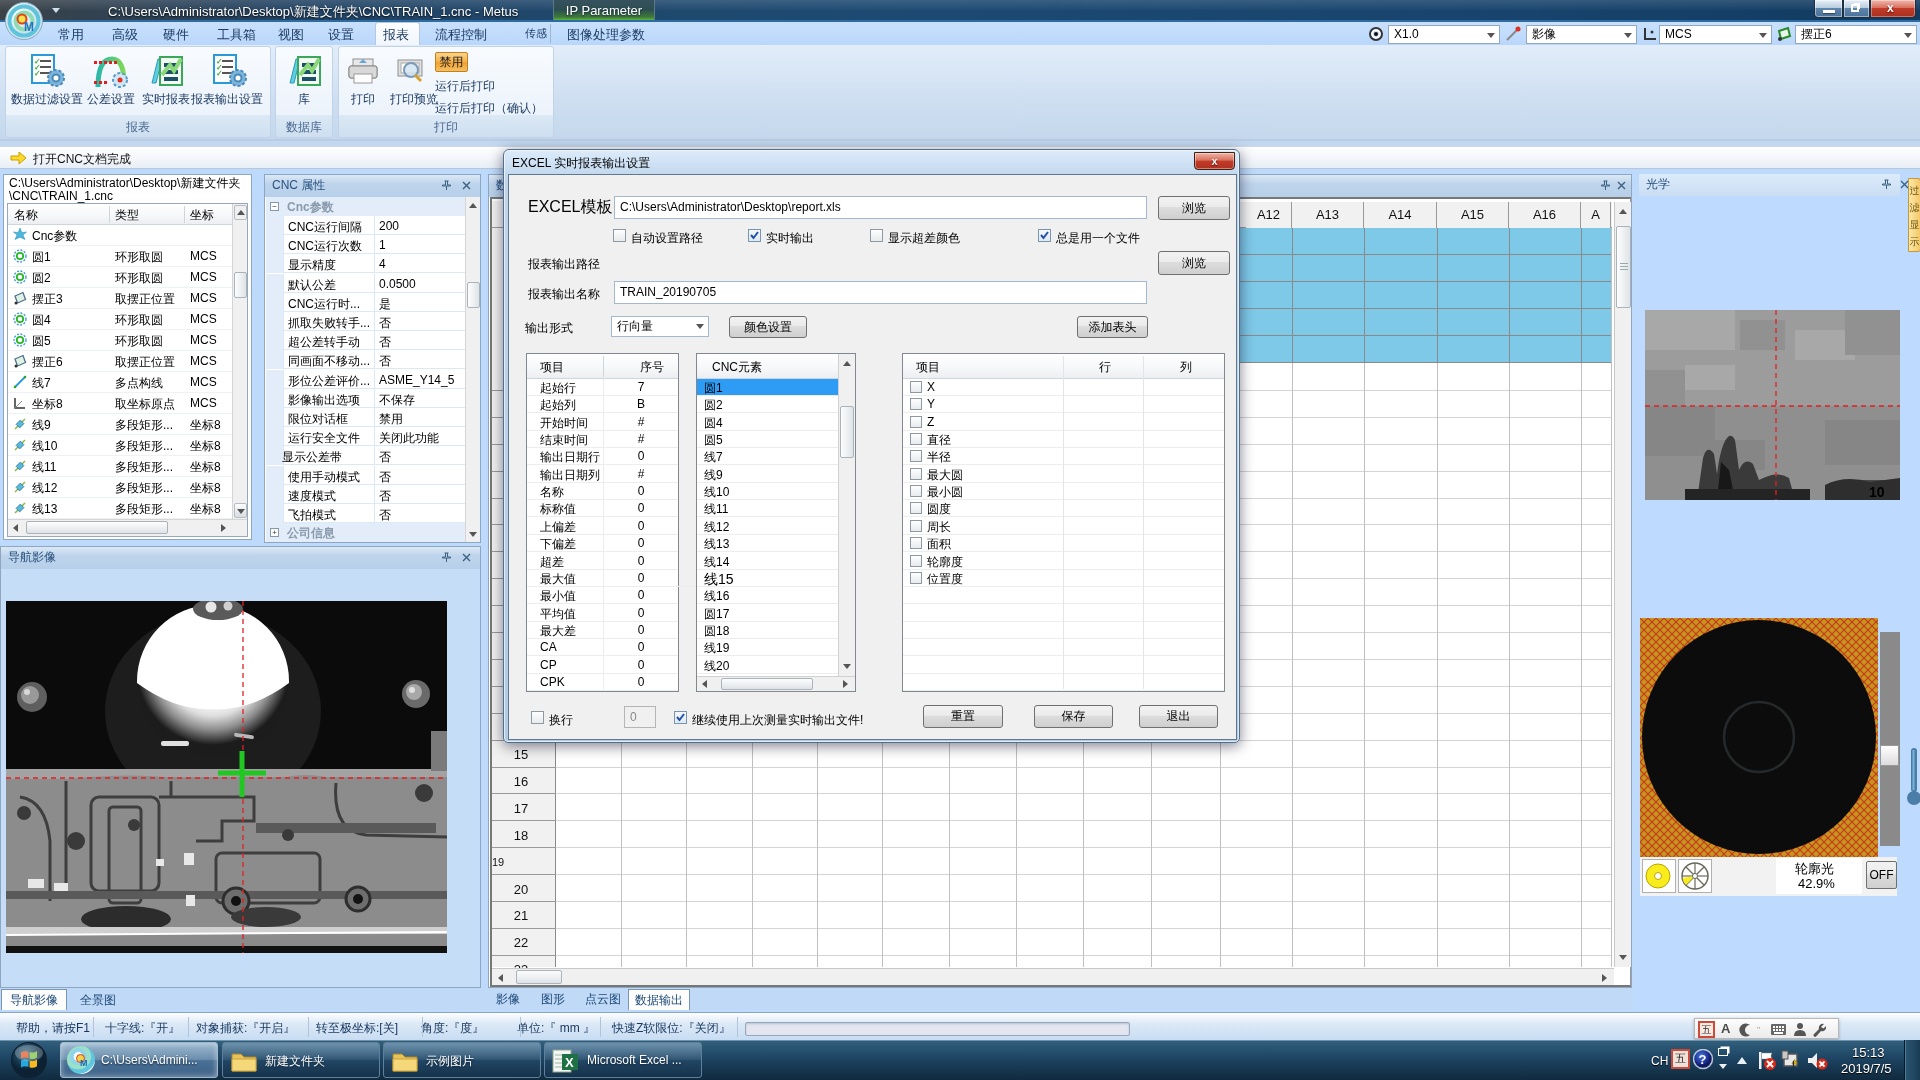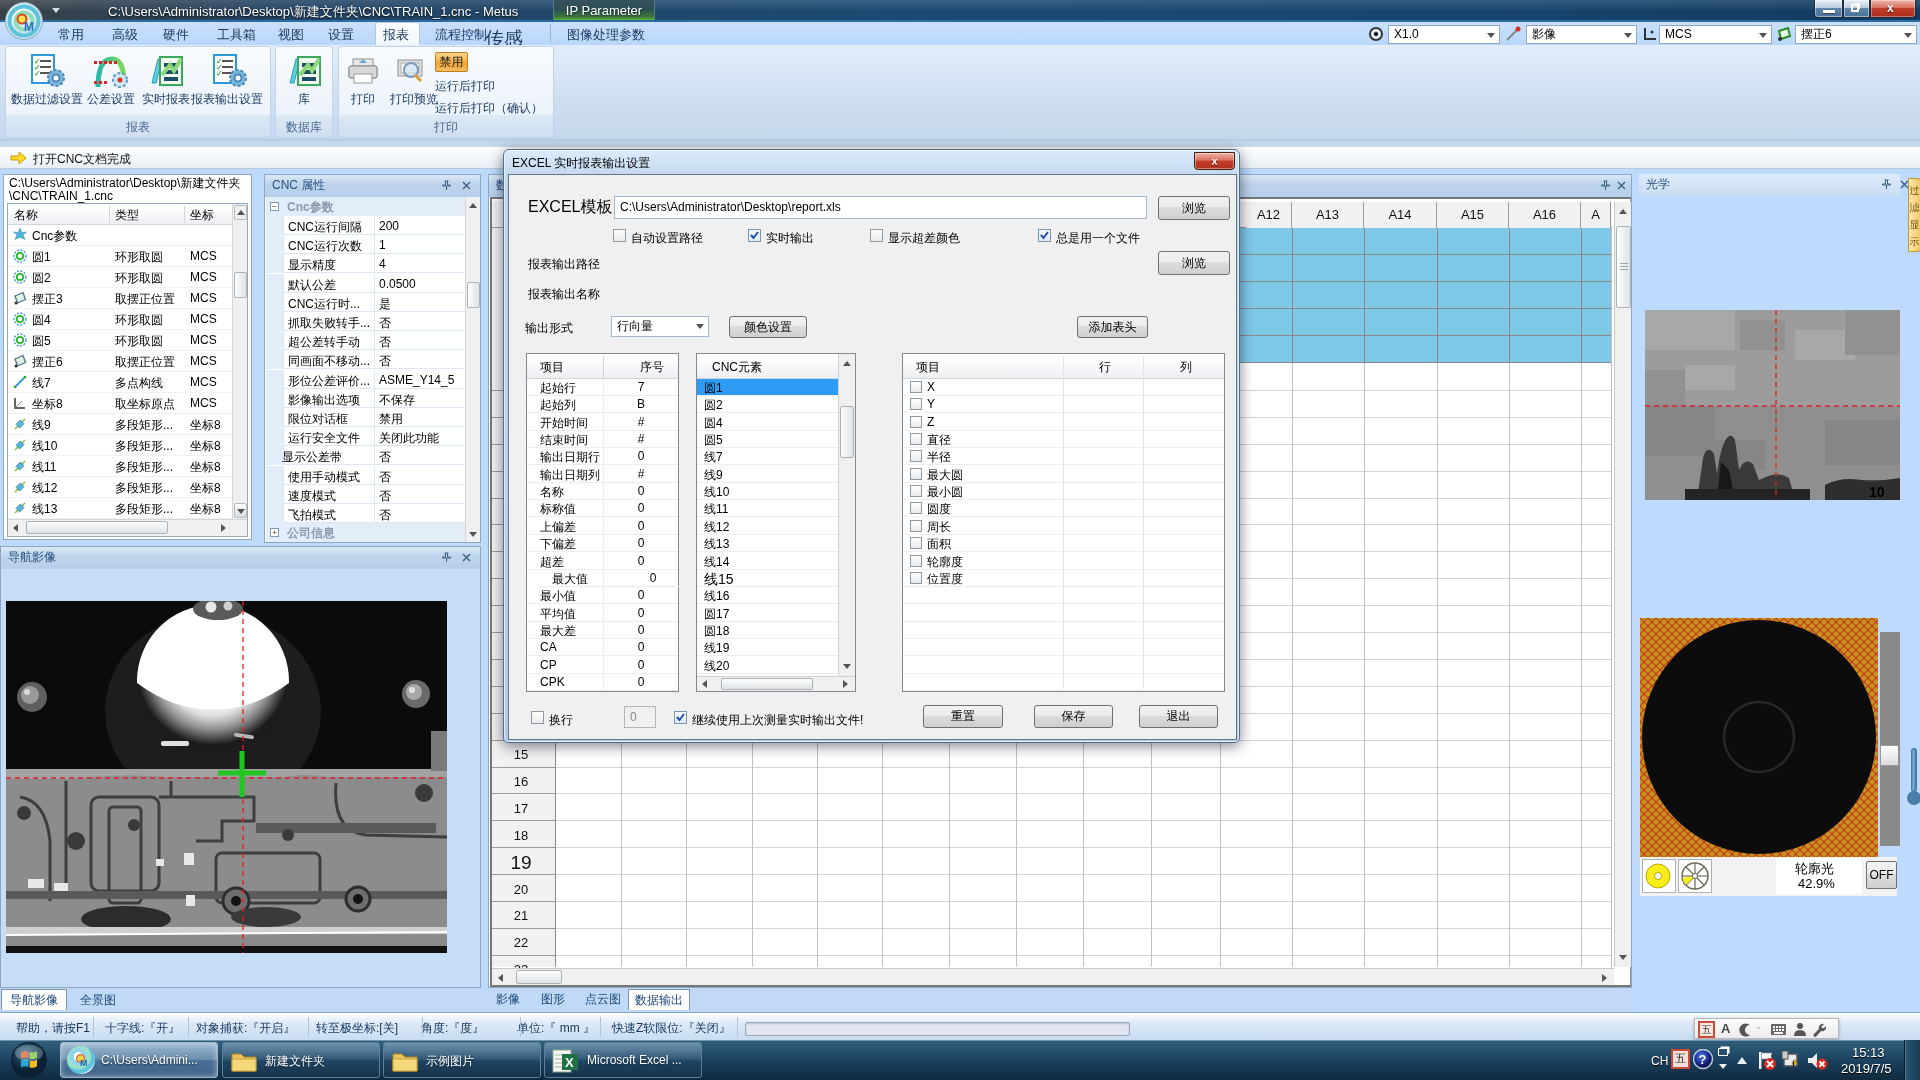--- a/index.html
+++ b/index.html
@@ -56,21 +56,21 @@
 <div class="a" style="left:0;top:22px;width:1920px;height:23px;background:linear-gradient(#c9e0fc,#b9d7fb)">
   <div class="a" style="left:375px;top:0;width:45px;height:23px;background:linear-gradient(#fdfeff,#f0f6fc);border-radius:3px 3px 0 0;border:1px solid #b5c8dd;border-bottom:none"></div>
   <div class="a" style="left:58px;top:4px;color:#1e3c64;font-size:13px">常用</div>
   <div class="a" style="left:112px;top:4px;color:#1e3c64;font-size:13px">高级</div>
   <div class="a" style="left:163px;top:4px;color:#1e3c64;font-size:13px">硬件</div>
   <div class="a" style="left:217px;top:4px;color:#1e3c64;font-size:13px">工具箱</div>
   <div class="a" style="left:278px;top:4px;color:#1e3c64;font-size:13px">视图</div>
   <div class="a" style="left:328px;top:4px;color:#1e3c64;font-size:13px">设置</div>
   <div class="a" style="left:383px;top:4px;color:#1e3c64;font-size:13px">报表</div>
   <div class="a" style="left:435px;top:4px;color:#1e3c64;font-size:13px">流程控制</div>
-  <div class="a" style="left:485px;top:4px;color:#1e3c64;font-size:19px">传感</div>
+  <div class="a" style="left:525px;top:4px;color:#1e3c64;font-size:11px">传感</div>
   <div class="a" style="left:550px;top:2px;width:1px;height:19px;background:#9fb6cf"></div>
   <div class="a" style="left:567px;top:4px;color:#1e3c64;font-size:13px">图像处理参数</div>
 
   <div class="a" style="left:1369px;top:5px;width:14px;height:14px;border-radius:50%;border:2px solid #333;box-shadow:inset 0 0 0 2px #fff"></div>
     <div class="a" style="left:1374px;top:10px;width:4px;height:4px;border-radius:50%;background:#111"></div>
   <div class="a tb" style="left:1388px;top:3px;width:112px;height:19px;line-height:17px;border-color:#8fa9c4">X1.0<span class="td" style="right:4px;top:7px"></span></div>
   <div class="a" style="left:1505px;top:4px;width:16px;height:16px"><svg width="16" height="16">
         <line x1="2" y1="14" x2="12" y2="4" stroke="#888" stroke-width="2"></line>
         <circle cx="13" cy="3" r="2.5" fill="#e03020"></circle>
       </svg></div>
@@ -664,21 +664,21 @@
       <div class="a" style="left:0;top:648.2px;width:64px;height:1px;background:#9a9a9a"></div>
       <div class="a" style="left:0;top:675.1px;width:64px;height:1px;background:#9a9a9a"></div>
       <div class="a" style="left:0;top:702.0px;width:64px;height:1px;background:#9a9a9a"></div>
       <div class="a" style="left:0;top:728.9px;width:64px;height:1px;background:#9a9a9a"></div>
       <div class="a" style="left:0;top:755.8px;width:64px;height:1px;background:#9a9a9a"></div>
       <div class="a" style="left:0;top:782.7px;width:64px;height:1px;background:#9a9a9a"></div>
       <div class="a" style="left:0;top:542.0px;width:58px;height:27px;text-align:center;line-height:27px;font-size:13px;color:#111">15</div>
       <div class="a" style="left:0;top:568.9px;width:58px;height:27px;text-align:center;line-height:27px;font-size:13px;color:#111">16</div>
       <div class="a" style="left:0;top:595.8px;width:58px;height:27px;text-align:center;line-height:27px;font-size:13px;color:#111">17</div>
       <div class="a" style="left:0;top:622.7px;width:58px;height:27px;text-align:center;line-height:27px;font-size:13px;color:#111">18</div>
-      <div class="a" style="left:0;top:649.6px;width:58px;height:27px;text-align:center;line-height:27px;font-size:19px;color:#111">19</div>
+      <div class="a" style="left:0;top:649.6px;width:58px;height:27px;line-height:27px;font-size:11px;color:#111">19</div>
       <div class="a" style="left:0;top:676.5px;width:58px;height:27px;text-align:center;line-height:27px;font-size:13px;color:#111">20</div>
       <div class="a" style="left:0;top:703.4px;width:58px;height:27px;text-align:center;line-height:27px;font-size:13px;color:#111">21</div>
       <div class="a" style="left:0;top:730.3px;width:58px;height:27px;text-align:center;line-height:27px;font-size:13px;color:#111">22</div>
       <div class="a" style="left:0;top:757.2px;width:58px;height:27px;text-align:center;line-height:27px;font-size:13px;color:#111">23</div>
       <div class="a" style="left:129px;top:29px;width:1px;height:739px;background:#c0c0c0"></div>
       <div class="a" style="left:194px;top:29px;width:1px;height:739px;background:#c0c0c0"></div>
       <div class="a" style="left:260px;top:29px;width:1px;height:739px;background:#c0c0c0"></div>
       <div class="a" style="left:325px;top:29px;width:1px;height:739px;background:#c0c0c0"></div>
       <div class="a" style="left:390px;top:29px;width:1px;height:739px;background:#c0c0c0"></div>
       <div class="a" style="left:457px;top:29px;width:1px;height:739px;background:#c0c0c0"></div>
@@ -833,20 +833,21 @@
     <div class="a" style="left:384px;top:80px;font-size:12px">显示超差颜色</div>
   <div class="cbc" style="left:534px;top:79px"><svg width="11" height="11">
         <path d="M2 5 L4.5 8 L9 2" stroke="#2050a8" stroke-width="2" fill="none"></path>
       </svg></div>
     <div class="a" style="left:552px;top:80px;font-size:12px">总是用一个文件</div>
 
   <div class="a" style="left:24px;top:106px;font-size:12px;color:#000">报表输出路径</div>
   <div class="a win7btn" style="left:654px;top:101px;width:72px;height:24px;line-height:22px">浏览</div>
 
   <div class="a" style="left:24px;top:136px;font-size:12px;color:#000">报表输出名称</div>
+  <div class="a tb" style="left:110px;top:131px;width:533px;height:23px">TRAIN_20190705</div>
 
   <div class="a" style="left:21px;top:170px;font-size:12px;color:#000">输出形式</div>
   <div class="a tb" style="left:107px;top:166px;width:98px;height:21px;line-height:19px">行向量<span class="td" style="right:4px;top:7px"></span></div>
   <div class="a win7btn" style="left:225px;top:166px;width:78px;height:22px;line-height:20px">颜色设置</div>
   <div class="a win7btn" style="left:573px;top:166px;width:71px;height:22px;line-height:20px">添加表头</div>
 
   <div class="a" style="left:22px;top:203px;width:153px;height:339px;background:#fff;border:1px solid #828790">
     <div class="gridh a" style="left:0;top:0;width:151px;height:25px">
       <div class="a" style="left:13px;top:5px;font-size:12px">项目</div>
       <div class="a" style="left:113px;top:5px;font-size:12px">序号</div>
@@ -890,21 +891,21 @@
           <div class="a" style="left:77px;top:1px;width:74px;text-align:center;font-size:12px;color:#000">0</div>
         </div>
         <div class="a" style="left:0;top:156.1px;width:151px;height:17px;border-bottom:1px solid #ededed">
           <div class="a" style="left:13px;top:1px;font-size:12px;color:#000;white-space:nowrap">下偏差</div>
           <div class="a" style="left:77px;top:1px;width:74px;text-align:center;font-size:12px;color:#000">0</div>
         </div>
         <div class="a" style="left:0;top:173.5px;width:151px;height:17px;border-bottom:1px solid #ededed">
           <div class="a" style="left:13px;top:1px;font-size:12px;color:#000;white-space:nowrap">超差</div>
           <div class="a" style="left:77px;top:1px;width:74px;text-align:center;font-size:12px;color:#000">0</div>
         </div>
-        <div class="a" style="left:12px;top:190.8px;width:180px;height:17px;border-bottom:1px solid #ededed">
+        <div class="a" style="left:0;top:190.8px;width:180px;height:17px;border-bottom:1px solid #ededed">
           <div class="a" style="left:13px;top:1px;font-size:12px;color:#000;white-space:nowrap">最大值</div>
           <div class="a" style="left:77px;top:1px;width:74px;text-align:center;font-size:12px;color:#000">0</div>
         </div>
         <div class="a" style="left:0;top:208.2px;width:151px;height:17px;border-bottom:1px solid #ededed">
           <div class="a" style="left:13px;top:1px;font-size:12px;color:#000;white-space:nowrap">最小值</div>
           <div class="a" style="left:77px;top:1px;width:74px;text-align:center;font-size:12px;color:#000">0</div>
         </div>
         <div class="a" style="left:0;top:225.5px;width:151px;height:17px;border-bottom:1px solid #ededed">
           <div class="a" style="left:13px;top:1px;font-size:12px;color:#000;white-space:nowrap">平均值</div>
           <div class="a" style="left:77px;top:1px;width:74px;text-align:center;font-size:12px;color:#000">0</div>

